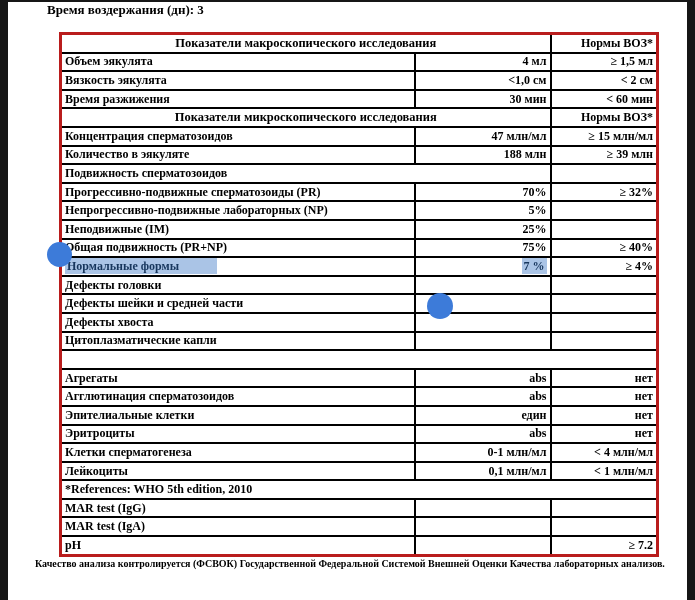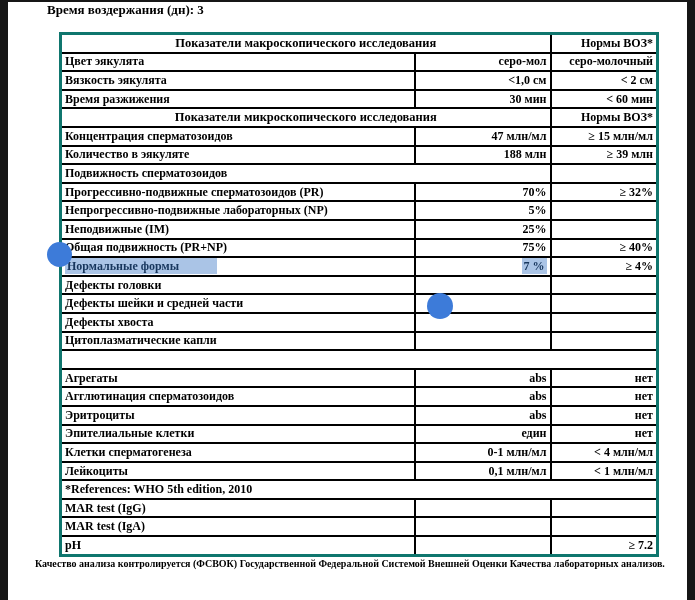--- a/index.html
+++ b/index.html
@@ -18,21 +18,21 @@
   table{
     border-collapse:collapse;table-layout:fixed;
     width:597px;height:525px;
     font-size:12px;font-weight:bold;
   }
   td{
     border:2px solid #000;
     padding:0 3px;height:15px;
     overflow:hidden;white-space:nowrap;vertical-align:middle;
   }
-  table{border:3px solid #0f766e;}
+  table{border:3px solid #b91c1c;}
   td.hdr{text-align:center;font-size:12.5px;}
   td.lbl{text-align:left;}
   td.val,td.nrm{text-align:right;}
   .sel{
     background:var(--sel-bg,#aac4e6);
     color:var(--sel-fg,#17365d);
     padding:1px 2px;
   }
   .sel-pad{padding-right:38px;}
   .handle{
@@ -66,23 +66,23 @@
         <col style="width: 354px;">
         <col style="width: 136px;">
         <col style="width: 107px;">
       </colgroup>
     <tbody id="tbody">
         <tr>
           <td class="hdr" colspan="2">Показатели макроскопического исследования</td>
           <td class="nrm">Нормы ВОЗ*</td>
         </tr>
         <tr>
-          <td class="lbl">Цвет эякулята</td>
-          <td class="val">серо-мол</td>
-          <td class="nrm">серо-молочный</td>
+          <td class="lbl">Объем эякулята</td>
+          <td class="val">4 мл</td>
+          <td class="nrm">≥ 1,5 мл</td>
         </tr>
         <tr>
           <td class="lbl">Вязкость эякулята</td>
           <td class="val">&lt;1,0 см</td>
           <td class="nrm">&lt; 2 см</td>
         </tr>
         <tr>
           <td class="lbl">Время разжижения</td>
           <td class="val">30 мин</td>
           <td class="nrm">&lt; 60 мин</td>
@@ -99,21 +99,21 @@
         <tr>
           <td class="lbl">Количество  в  эякуляте</td>
           <td class="val">188  млн</td>
           <td class="nrm">≥ 39 млн</td>
         </tr>
         <tr>
           <td class="lbl" colspan="2">Подвижность сперматозоидов</td>
           <td class="nrm"></td>
         </tr>
         <tr>
-          <td class="lbl">Прогрессивно-подвижные сперматозоидов (PR)</td>
+          <td class="lbl">Прогрессивно-подвижные сперматозоиды (PR)</td>
           <td class="val">70%</td>
           <td class="nrm">≥ 32%</td>
         </tr>
         <tr>
           <td class="lbl">Непрогрессивно-подвижные лабораторных (NP)</td>
           <td class="val">5%</td>
           <td class="nrm"></td>
         </tr>
         <tr>
           <td class="lbl">Неподвижные  (IM)</td>
@@ -157,27 +157,27 @@
           <td class="lbl">Агрегаты</td>
           <td class="val">abs</td>
           <td class="nrm">нет</td>
         </tr>
         <tr>
           <td class="lbl">Агглютинация сперматозоидов</td>
           <td class="val">abs</td>
           <td class="nrm">нет</td>
         </tr>
         <tr>
+          <td class="lbl">Эпителиальные клетки</td>
+          <td class="val">един</td>
+          <td class="nrm">нет</td>
+        </tr>
+        <tr>
           <td class="lbl">Эритроциты</td>
           <td class="val">abs</td>
-          <td class="nrm">нет</td>
-        </tr>
-        <tr>
-          <td class="lbl">Эпителиальные клетки</td>
-          <td class="val">един</td>
           <td class="nrm">нет</td>
         </tr>
         <tr>
           <td class="lbl">Клетки  сперматогенеза</td>
           <td class="val">0-1 млн/мл</td>
           <td class="nrm">&lt; 4 млн/мл</td>
         </tr>
         <tr>
           <td class="lbl">Лейкоциты</td>
           <td class="val">0,1 млн/мл</td>

